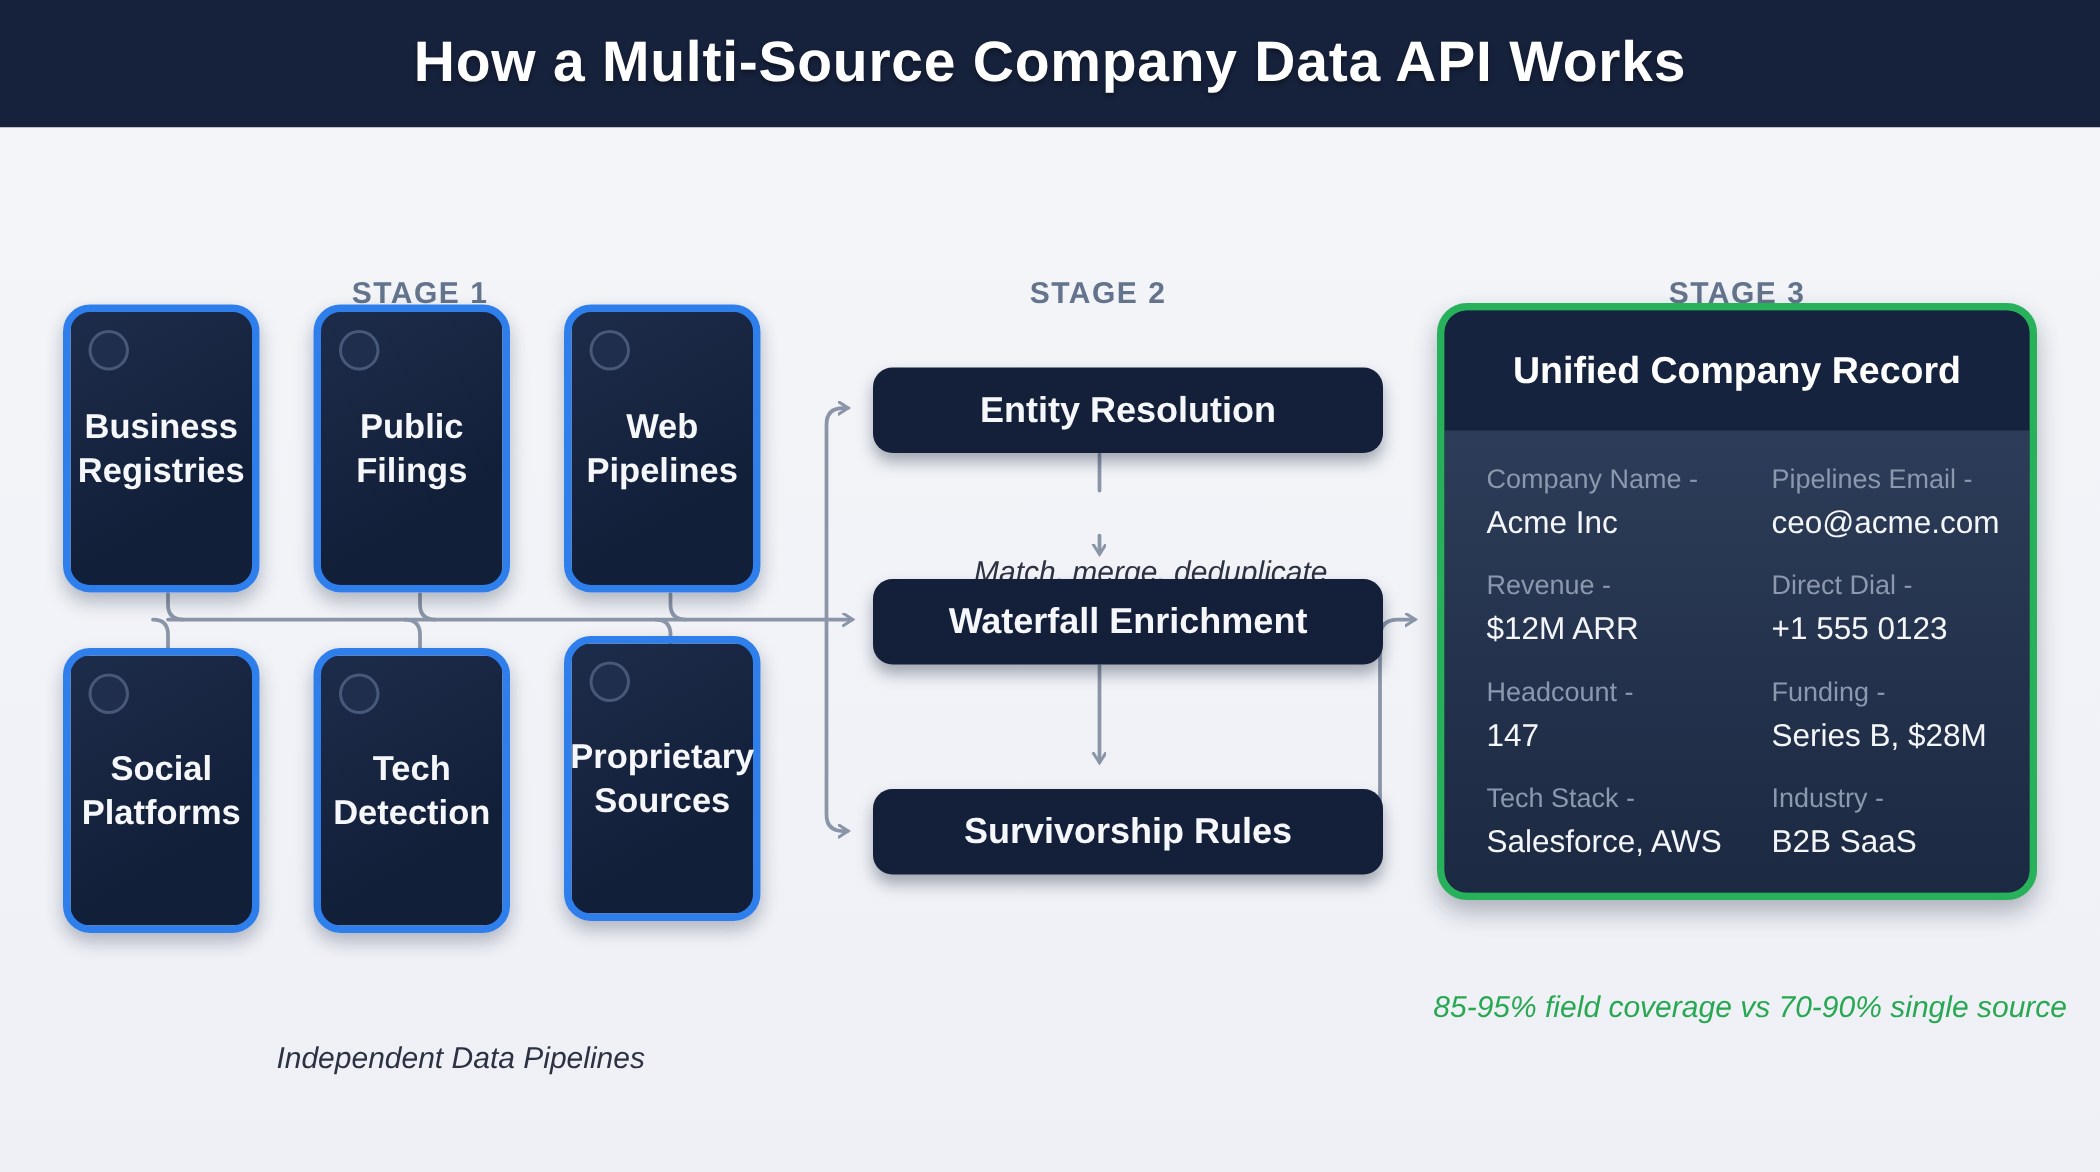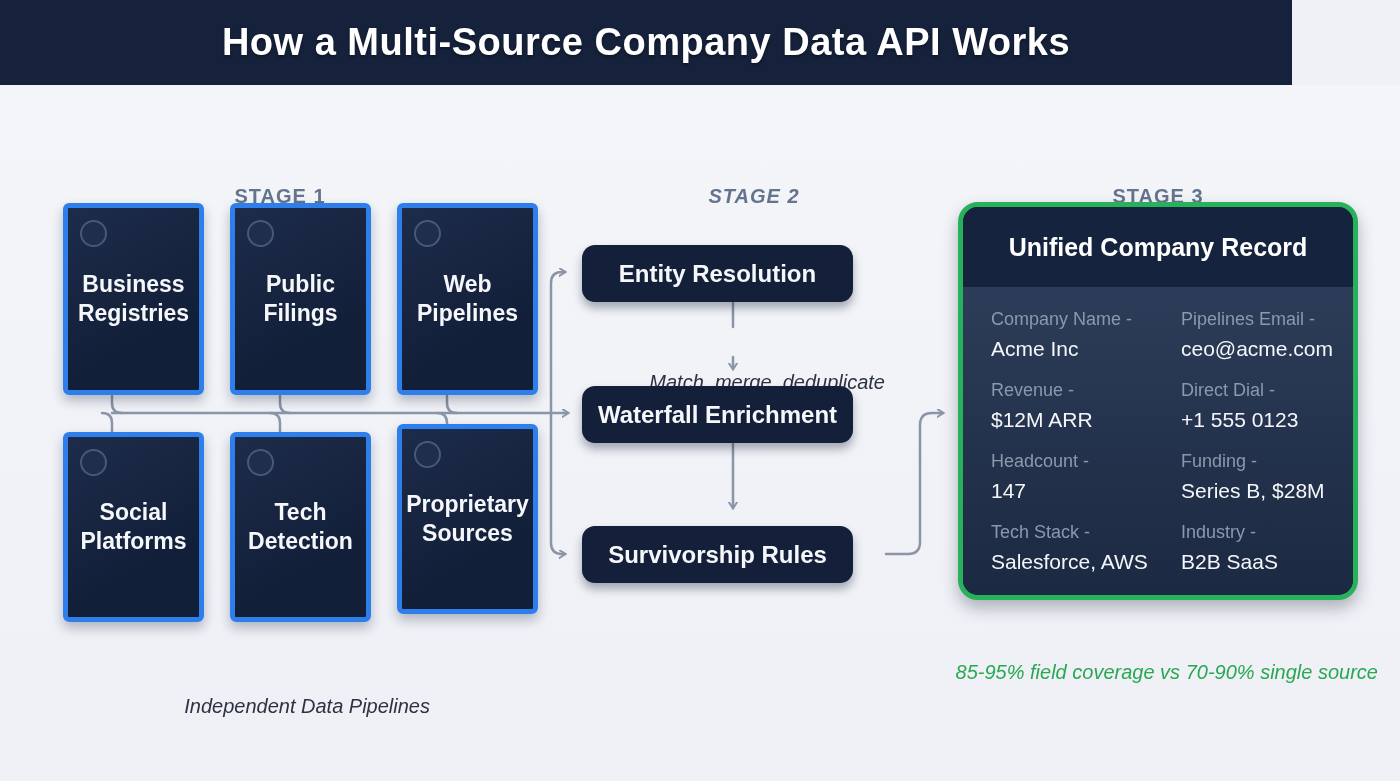--- a/index.html
+++ b/index.html
@@ -3,21 +3,21 @@
 <meta charset="utf-8">
 <style>
   * { margin: 0; padding: 0; box-sizing: border-box; }
   html, body { width: 1400px; height: 781px; overflow: hidden; }
   body {
     font-family: "Liberation Sans", sans-serif;
     background: #eff1f6;
   }
   
   .app-header {
-    width: 1292px; height: 85px;
+    width: 1400px; height: 85px;
     background: #16213b;
     display: flex; align-items: center; justify-content: center;
   }
   .app-header h1 {
     color: #ffffff; font-size: 38px; font-weight: bold;
     letter-spacing: 0.5px;
     text-shadow: 0 2px 3px rgba(0,0,0,0.35);
   }
   
   .canvas {
@@ -26,40 +26,40 @@
   }
   svg.connectors { position: absolute; left: 0; top: 0; z-index: 1; }
 
   .stage-label {
     position: absolute; width: 220px; text-align: center;
     font-size: 20px; font-weight: bold; color: #64748c;
     letter-spacing: 1px; z-index: 2; margin-top: 28px;
   }
   
   .source-box {
-    position: absolute; width: 141px; height: 192px;
+    position: absolute; width: 131px; height: 192px;
     background: linear-gradient(150deg, #1d2c4a 0%, #121f39 70%);
-    border: 5px solid #2e7eec; border-radius: 6px;
+    border: 5px solid #2e7eec; border-radius: 18px;
     box-shadow: 0 6px 12px rgba(15, 25, 50, 0.28);
     display: flex; align-items: center; justify-content: center;
-    text-align: center; z-index: 2; margin-left: 21px;
+    text-align: center; z-index: 2;
   }
   .source-box.row2 { height: 190px; }
   .source-box .label {
     color: #f5f7fa; font-size: 23px; font-weight: bold;
     line-height: 1.25; white-space: pre-line;
   }
   .source-box .dot-icon {
     position: absolute; left: 12px; top: 12px;
     width: 27px; height: 27px; border-radius: 50%;
     background: #1f2e4c; border: 2px solid rgba(120, 140, 175, 0.45);
   }
   
   .process-box {
-    position: absolute; width: 271px; height: 57px;
+    position: absolute; width: 340px; height: 57px;
     background: #14203a; border-radius: 13px;
     box-shadow: 0 6px 10px rgba(15, 25, 50, 0.35);
     display: flex; align-items: center; justify-content: center;
     z-index: 2;
   }
   .process-box .label {
     color: #f5f7fa; font-size: 24px; font-weight: bold;
   }
   
   .caption {
@@ -127,21 +127,21 @@
       <path d="M 733 218 V 242"></path>
       <path d="M 733 272 V 284" marker-end="url(#arrow)"></path>
 
       <path d="M 733 359 V 423" marker-end="url(#arrow)"></path>
 
       <path d="M 886 469 H 908 Q 920 469 920 457 V 340 Q 920 328 932 328 L 943 328" marker-end="url(#arrow)"></path>
     </g>
   </svg>
 
   <div class="stage-label" style="left:170px; top:72px;">STAGE 1</div>
-  <div class="stage-label" style="left:644px; top:72px;font-style:italic;">STAGE 2</div>
+  <div class="stage-label" style="left:622px; top:72px;">STAGE 2</div>
   <div class="stage-label" style="left:1048px; top:72px;">STAGE 3</div>
 
   <div class="source-box" style="left:42px; top:118px;">
     <span class="dot-icon"></span>
     <span class="label">Business
 Registries</span>
   </div>
   <div class="source-box" style="left:209px; top:118px;">
     <span class="dot-icon"></span>
     <span class="label">Public

